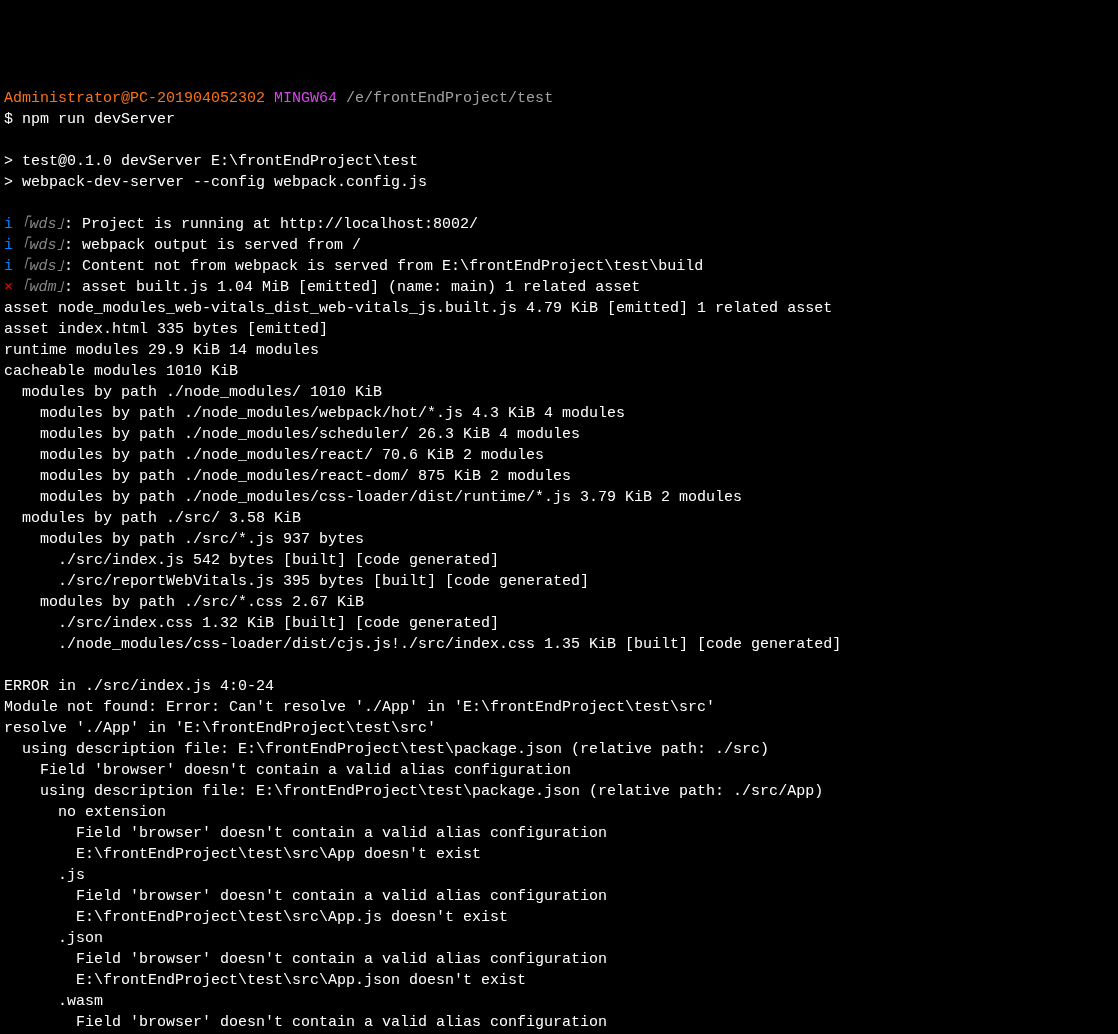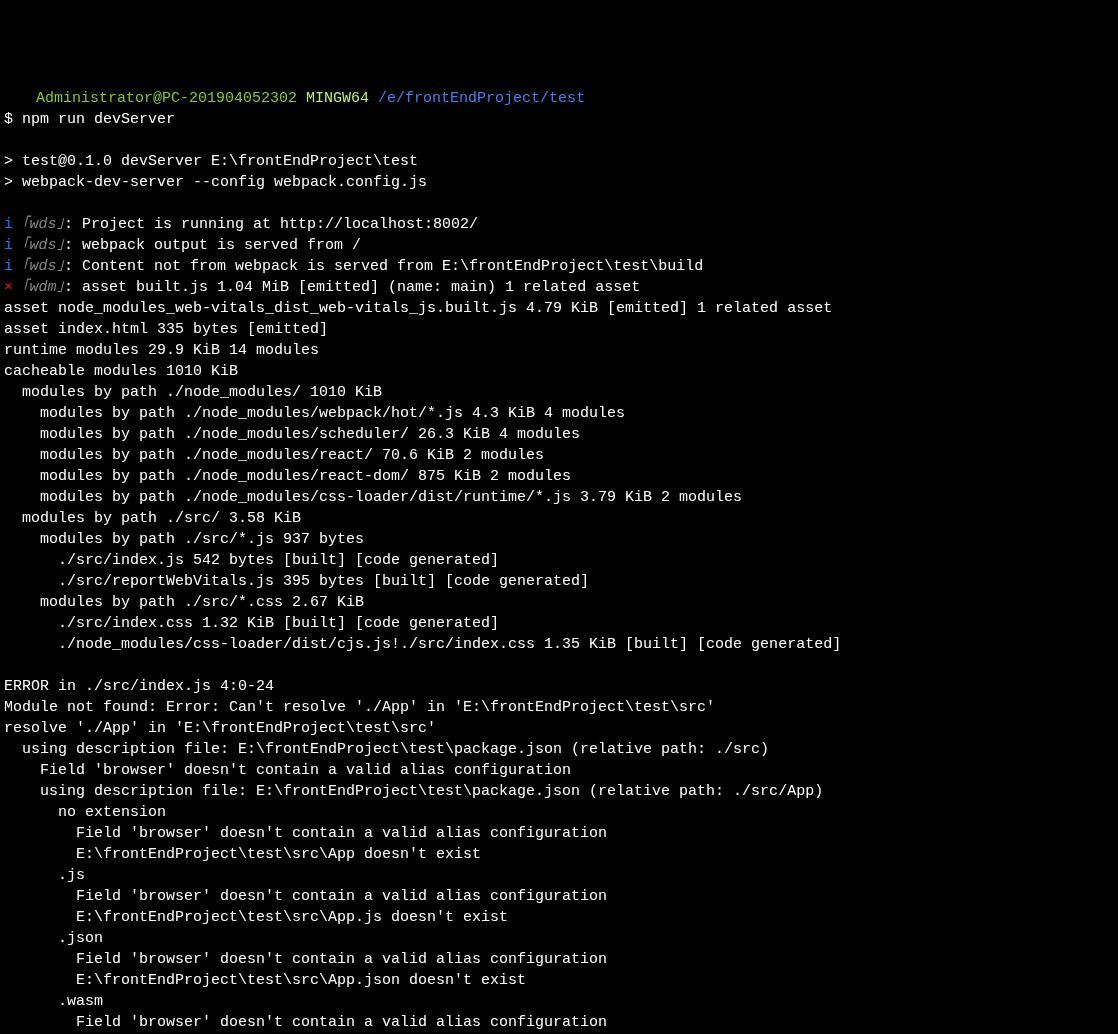--- a/index.html
+++ b/index.html
@@ -7,23 +7,23 @@
       background: #000;
       color: #ccc;
       font-family: 'Consolas', 'Courier New', monospace;
       font-size: 15px;
       line-height: 1.4;
       padding: 4px;
       white-space: pre;
       overflow-x: auto;
       width: 1118px;
     }
-    .green { color: #84cc16; margin-left: 32px; }
-    .magenta { color: #bef264; font-family: Liberation Mono, monospace; }
-    .yellow { color: #3b82f6; }
+    .green { color: #f97316; }
+    .magenta { color: #d946ef; font-family: Liberation Mono, monospace; }
+    .yellow { color: #a3a3a3; }
     .white { color: #fff; }
     .blue { color: #0080ff; }
     .red { color: #ff0000; }
     .dim { color: #888; font-style: italic; }
     .line { display: block; }
   </style>
 </head>
 <body>
 
 

